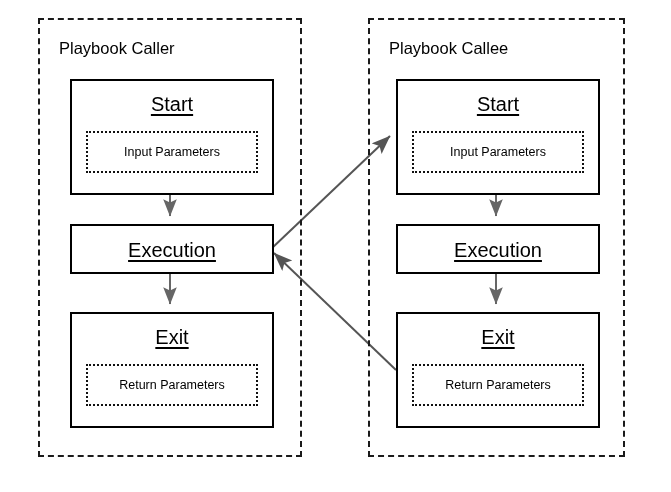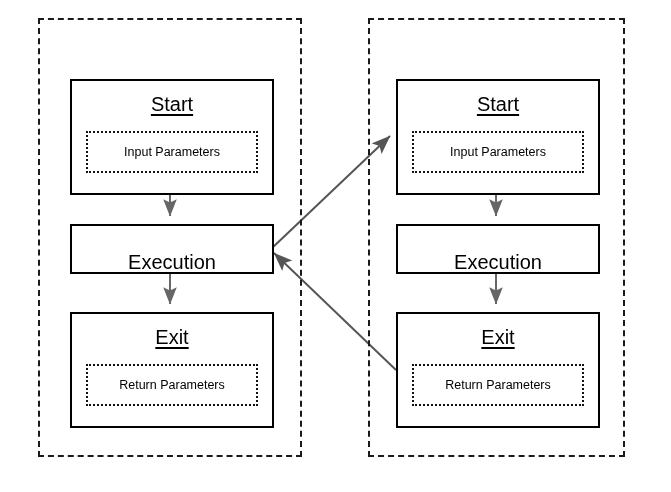--- a/index.html
+++ b/index.html
@@ -60,21 +60,21 @@
     left: 0;
     right: 0;
     text-align: center;
     font-size: 20px;
     line-height: 18px;
     text-decoration: underline;
     text-underline-offset: 3px;
     color: #000;
   }
   .node.big .node-title { top: 14px; }
-  .node.small .node-title { top: 27px; }
+  .node.small .node-title { top: 15px; }
 
   
   .param-box {
     position: absolute;
     box-sizing: border-box;
     left: 14px;
     right: 14px;
     top: 50px;
     height: 42px;
     border: 2px dotted #111111;
@@ -120,20 +120,21 @@
     <line x1="496" y1="175" x2="496" y2="216" stroke="#666666" stroke-width="2" marker-end="url(#arrowGray)"></line>
 
     <line x1="496" y1="272" x2="496" y2="304" stroke="#666666" stroke-width="2" marker-end="url(#arrowGray)"></line>
 
     <line x1="271" y1="249" x2="390" y2="136" stroke="#555555" stroke-width="2" marker-end="url(#arrowGraySlim)"></line>
 
     <line x1="396" y1="370" x2="274" y2="253" stroke="#555555" stroke-width="2" marker-end="url(#arrowGraySlim)"></line>
   </svg>
 
   <div class="group caller">
+    <div class="group-title">Playbook Caller</div>
 
     <div class="node big start">
       <div class="node-title">Start</div>
       <div class="param-box">
         <span class="param-label">Input Parameters</span>
       </div>
     </div>
 
     <div class="node small exec">
       <div class="node-title">Execution</div>
@@ -141,20 +142,21 @@
 
     <div class="node big exit">
       <div class="node-title">Exit</div>
       <div class="param-box">
         <span class="param-label">Return Parameters</span>
       </div>
     </div>
   </div>
 
   <div class="group callee">
+    <div class="group-title">Playbook Callee</div>
 
     <div class="node big start">
       <div class="node-title">Start</div>
       <div class="param-box">
         <span class="param-label">Input Parameters</span>
       </div>
     </div>
 
     <div class="node small exec">
       <div class="node-title">Execution</div>

